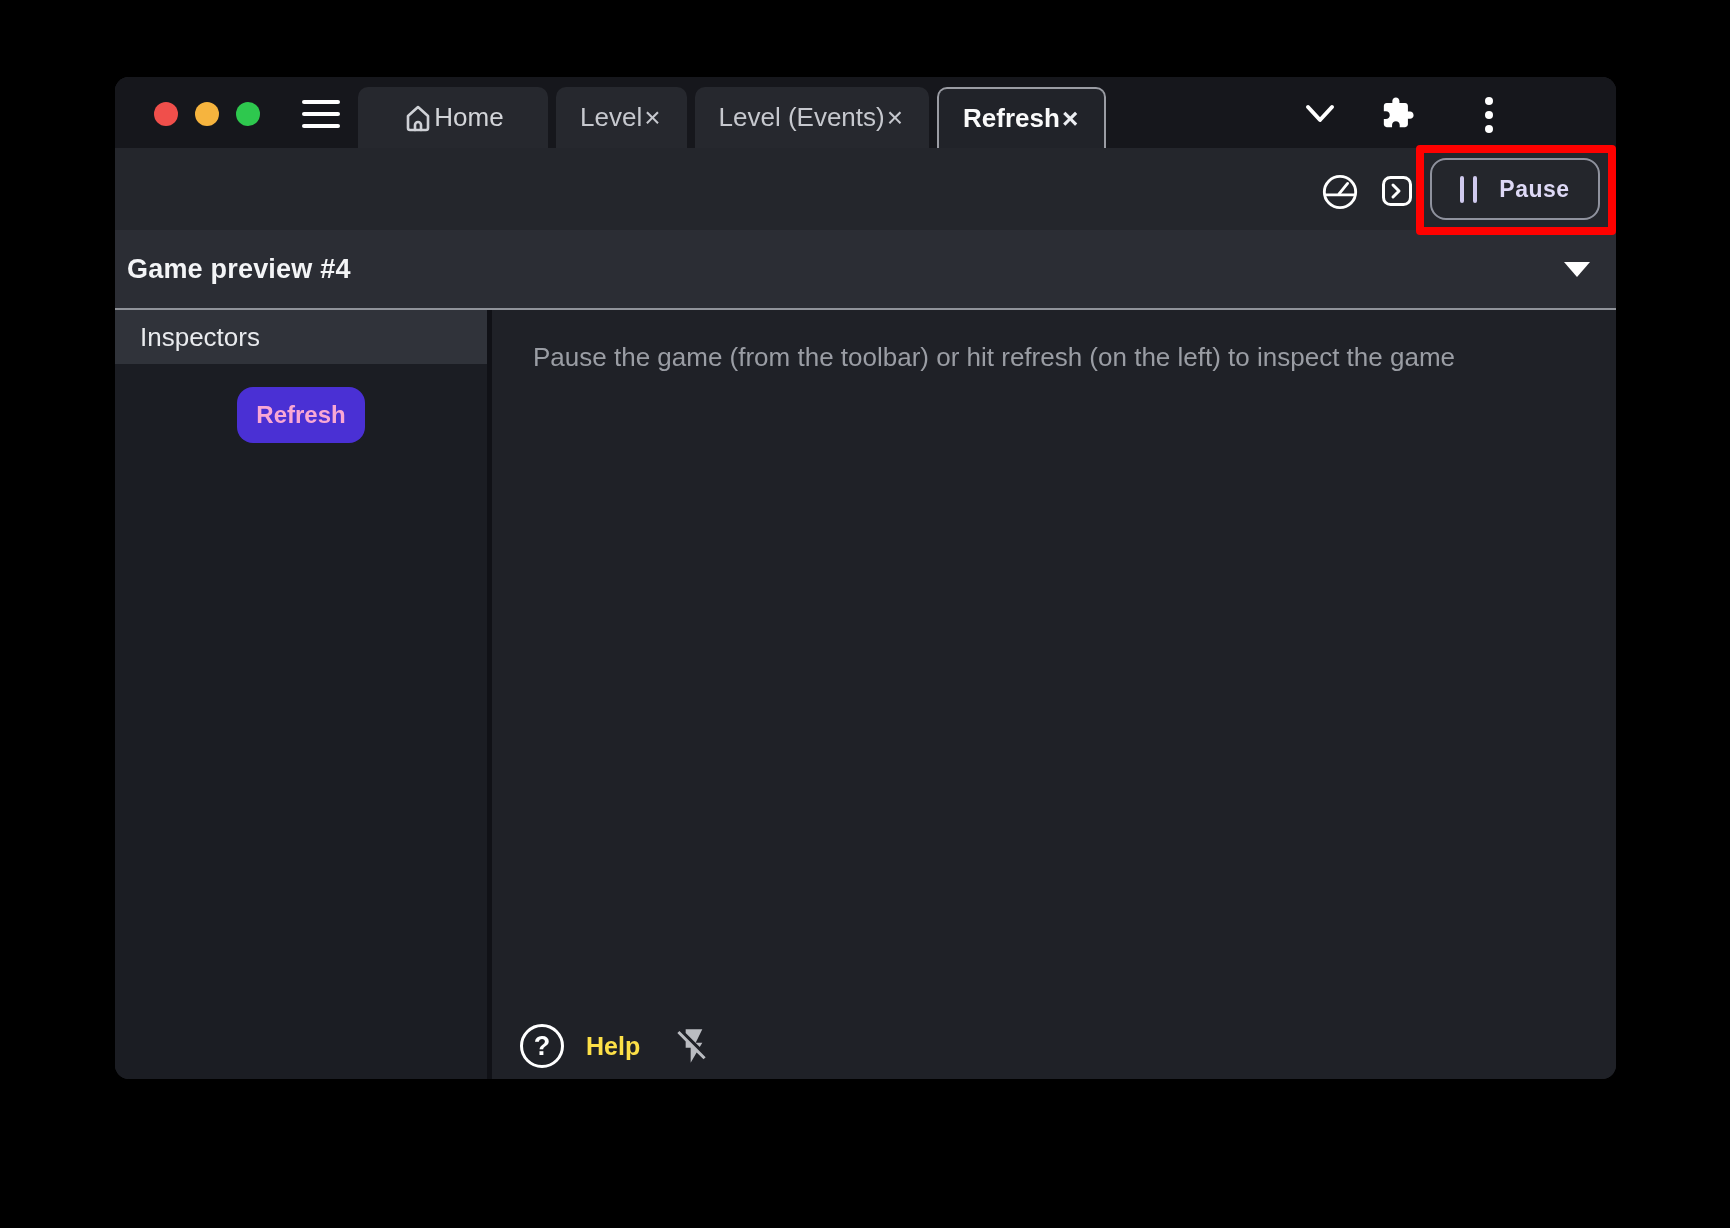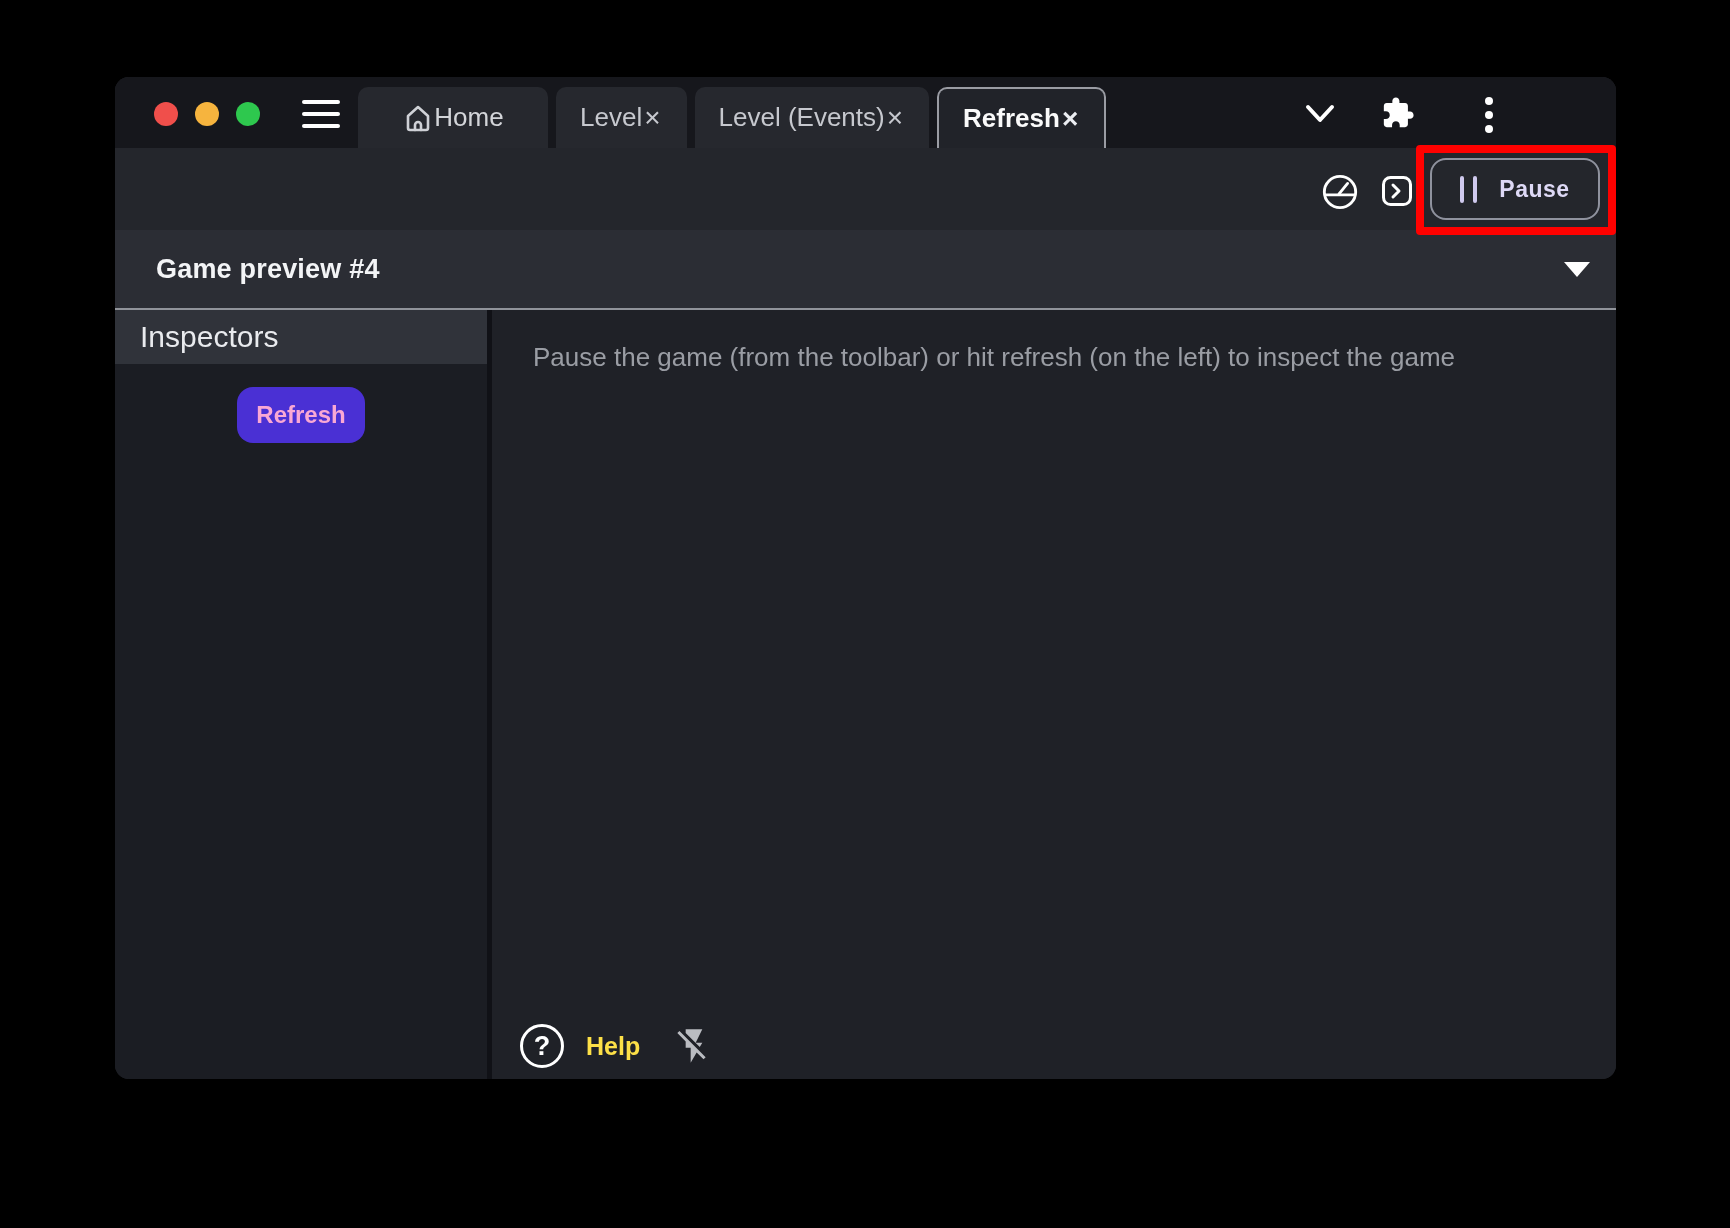--- a/index.html
+++ b/index.html
@@ -40,29 +40,29 @@
   .toolbar{position:relative;height:82px;background:#24262c;flex:0 0 auto;}
   .gauge-btn{left:1206px;top:25px;width:38px;height:38px;}
   .console-btn{left:1266px;top:27px;width:32px;height:32px;}
   .pause-btn{position:absolute;left:1315px;top:10px;width:170px;height:62px;border-radius:16px;border:2px solid #8f929e;background:transparent;display:flex;align-items:center;justify-content:center;gap:22px;cursor:pointer;}
   .pause-icon{display:flex;gap:9px;}
   .pause-icon .bar{width:4px;height:27px;background:#cfc9ee;border-radius:2px;}
   .pause-label{color:#ded9f6;font-size:23px;font-weight:700;letter-spacing:.5px;}
   .annotation{position:absolute;left:1301px;top:-3px;width:200px;height:90px;border:8px solid var(--annotation-red);border-radius:4px;pointer-events:none;z-index:20;}
 
   
-  .preview-row{position:relative;height:80px;background:#2b2d34;border-bottom:2px solid #90939a;display:flex;align-items:center;padding-left:41px;flex:0 0 auto;cursor:pointer;text-align:right;}
+  .preview-row{position:relative;height:80px;background:#2b2d34;border-bottom:2px solid #90939a;display:flex;align-items:center;padding-left:12px;flex:0 0 auto;cursor:pointer;text-align:right;}
   .preview-title{color:#f3f4f6;font-size:27px;font-weight:600;letter-spacing:.2px;}
   .caret-down{position:absolute;right:26px;top:32px;width:0;height:0;border-left:13px solid transparent;border-right:13px solid transparent;border-top:15px solid #fff;}
 
   
   .content{flex:1;display:flex;min-height:0;}
   .sidebar{width:372px;background:#1b1d23;display:flex;flex-direction:column;border-radius:0 0 0 14px;}
   .sidebar-head{height:54px;background:#30333a;display:flex;align-items:center;padding-left:25px;}
-  .sidebar-title{color:#e9ebee;font-size:30px;}
+  .sidebar-title{color:#e9ebee;font-size:26px;}
   .refresh-btn{margin:23px 0 0 122px;width:128px;height:56px;border:none;border-radius:16px;background:var(--accent-indigo);color:#f9a8d4;font-size:24px;font-weight:700;cursor:pointer;}
   .vdivider{width:5px;background:#101116;}
   .main{flex:1;position:relative;background:#1f2127;border-radius:0 0 14px 0;}
   .message{margin:32px 0 0 41px;color:#9a9da4;font-size:26px;}
   .bottom-row{position:absolute;left:28px;bottom:10px;display:flex;align-items:center;gap:22px;}
   .help-circle{width:44px;height:44px;border:3.5px solid #fff;border-radius:50%;color:#fff;font-size:27px;font-weight:700;display:flex;align-items:center;justify-content:center;cursor:pointer;}
   .help-label{color:#fde047;font-size:25px;font-weight:700;}
   .flash-btn{margin-left:12px;cursor:pointer;display:flex;align-items:center;}
   svg{display:block;}
 </style>

